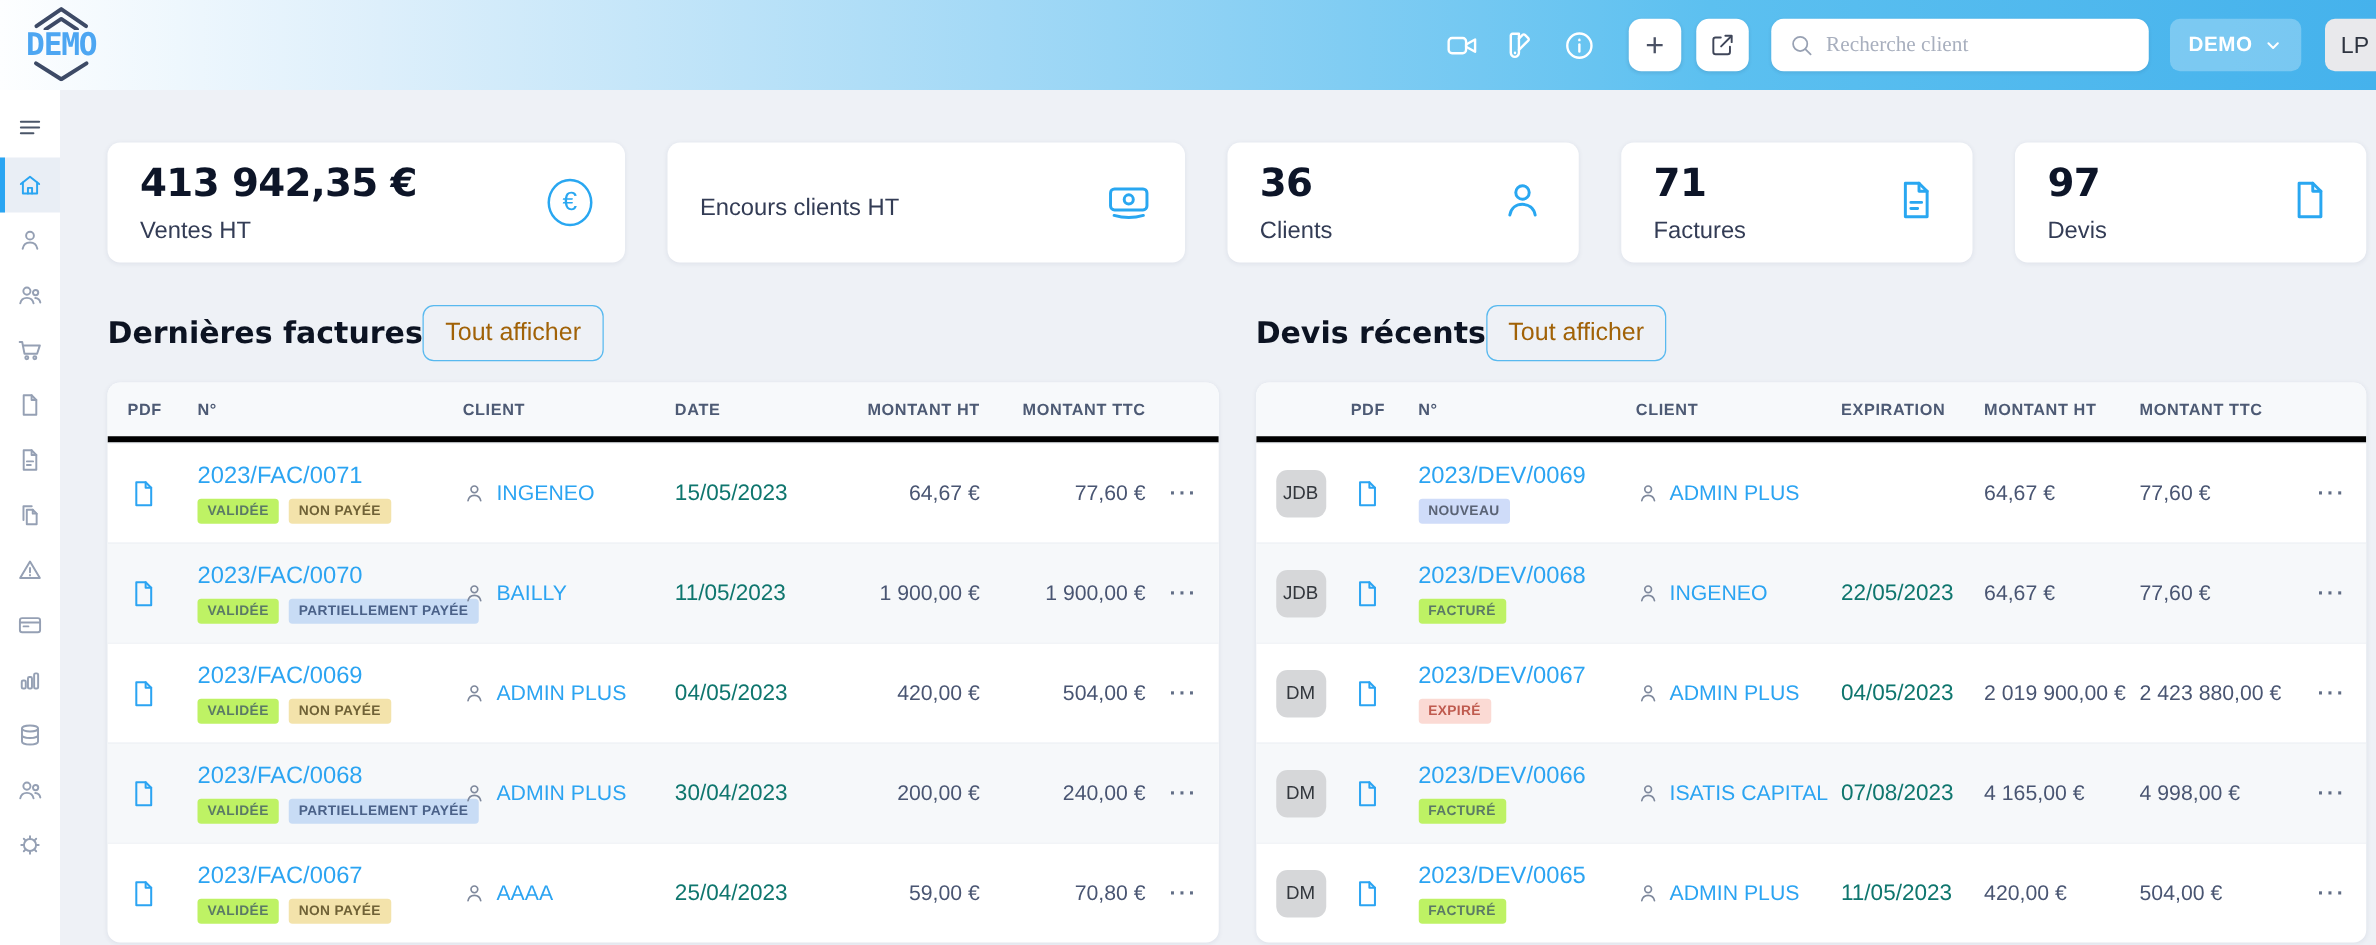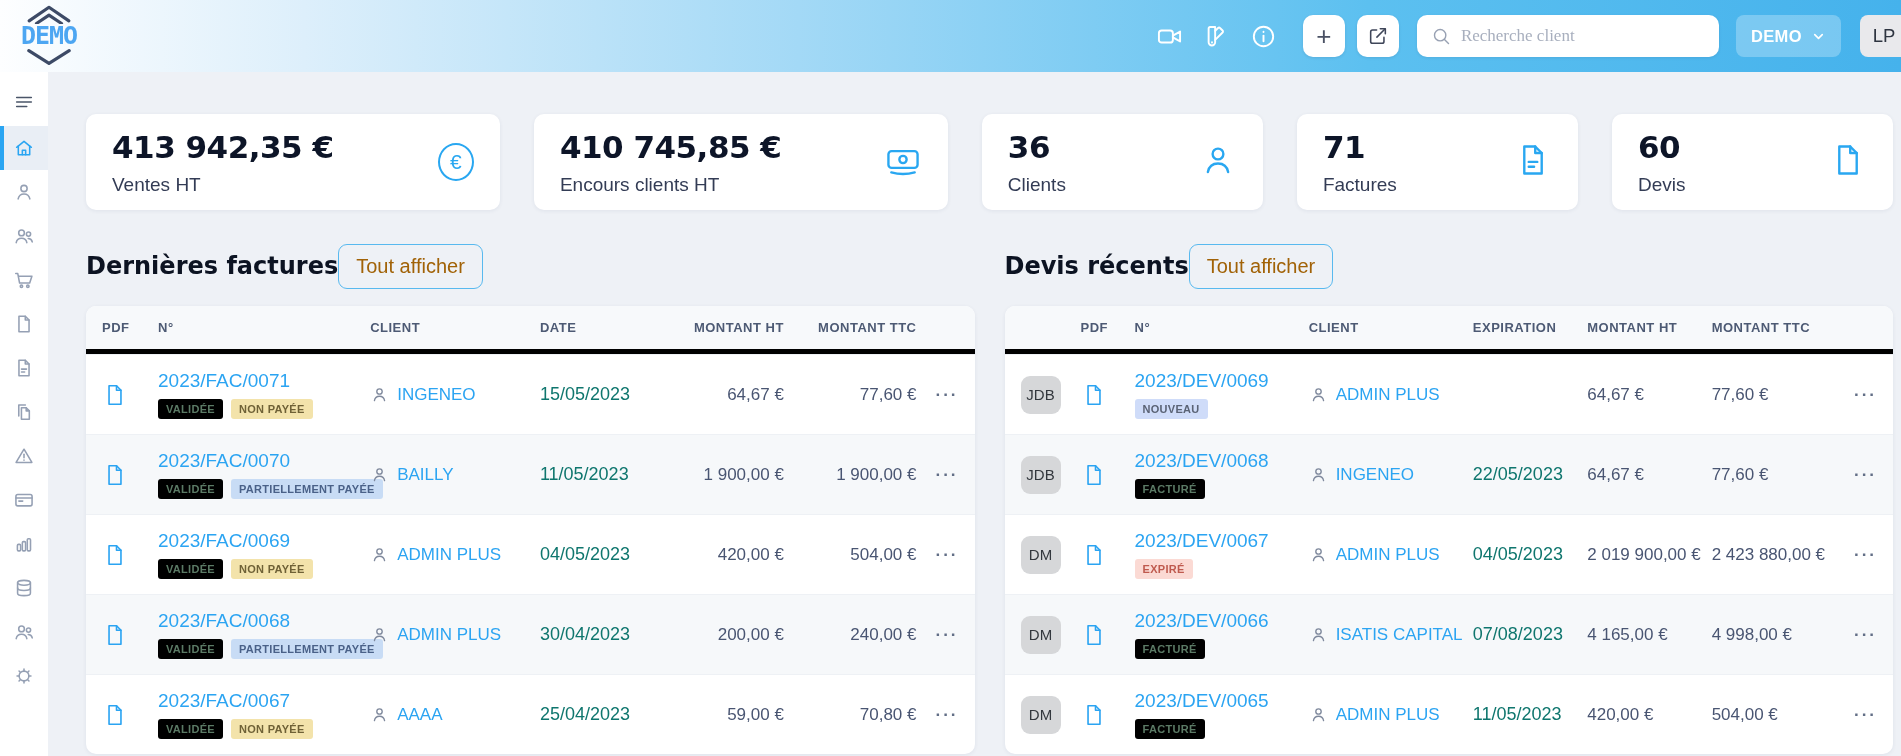--- a/index.html
+++ b/index.html
@@ -70,21 +70,21 @@
   .row.alt{background:#f6f8fa}
   .ra{text-align:right}
 
   .pdfcell{color:#2ba4f2;cursor:pointer;display:flex}
   .pdfcell .ic{width:26px;height:26px;stroke-width:1.5}
   .numcell{min-width:0}
   .doclink{font-size:19px;font-weight:500;color:#2ba4f2;text-decoration:none;white-space:nowrap;cursor:pointer}
   .badges{display:flex;gap:8px;margin-top:7px}
   .badge{font-size:11px;font-weight:700;letter-spacing:.3px;padding:4px 8px;border-radius:3px;white-space:nowrap}
   .badge:empty{display:none}
-  .b-green{background:#000000;color:#5b7a65}
+  .b-green{background:#bef264;color:#5b7a65}
   .b-yellow{background:#f3e3ab;color:#6f6136}
   .b-blue{background:#c8dcf5;color:#4a6188}
   .b-lav{background:#cfdcf9;color:#5a6375}
   .b-red{background:#fbdad4;color:#bf5a4e}
   .clientcell{display:flex;align-items:center;gap:8px;min-width:0}
   .clientcell .ic{width:19px;height:19px;color:#7e889c;flex:none}
   .clink{font-size:17px;font-weight:400;color:#2ba4f2;text-decoration:none;white-space:nowrap;cursor:pointer}
   .datecell{font-size:18px;color:#0f766e;white-space:nowrap}
   .amt{font-size:17px;color:#495572;white-space:nowrap}
   .dots{color:#626e86;font-size:17px;font-weight:700;letter-spacing:2px;text-align:right;cursor:pointer;user-select:none}
@@ -319,21 +319,20 @@
       <div>
           <div class="kpi-value">413 942,35 €</div>
            <div class="kpi-label">Ventes HT</div>
         </div>
       <div class="kpi-icon">
           <span class="euro-circle">€</span>
         </div>
     </div>
     <div class="kpi wide">
       <div>
-          <div class="kpi-value">410 745,85 €</div>
            <div class="kpi-label">Encours clients HT</div>
         </div>
       <div class="kpi-icon"><svg class="ic">
             <use href="#i-cash"></use>
           </svg></div>
     </div>
     <div class="kpi">
       <div>
           <div class="kpi-value">36</div>
            <div class="kpi-label">Clients</div>
@@ -346,21 +345,21 @@
       <div>
           <div class="kpi-value">71</div>
            <div class="kpi-label">Factures</div>
         </div>
       <div class="kpi-icon"><svg class="ic">
             <use href="#i-file-lines"></use>
           </svg></div>
     </div>
     <div class="kpi">
       <div>
-          <div class="kpi-value">60</div>
+          <div class="kpi-value">97</div>
            <div class="kpi-label">Devis</div>
         </div>
       <div class="kpi-icon"><svg class="ic">
             <use href="#i-file"></use>
           </svg></div>
     </div>
   </div>
 
   <div class="sections">
 

